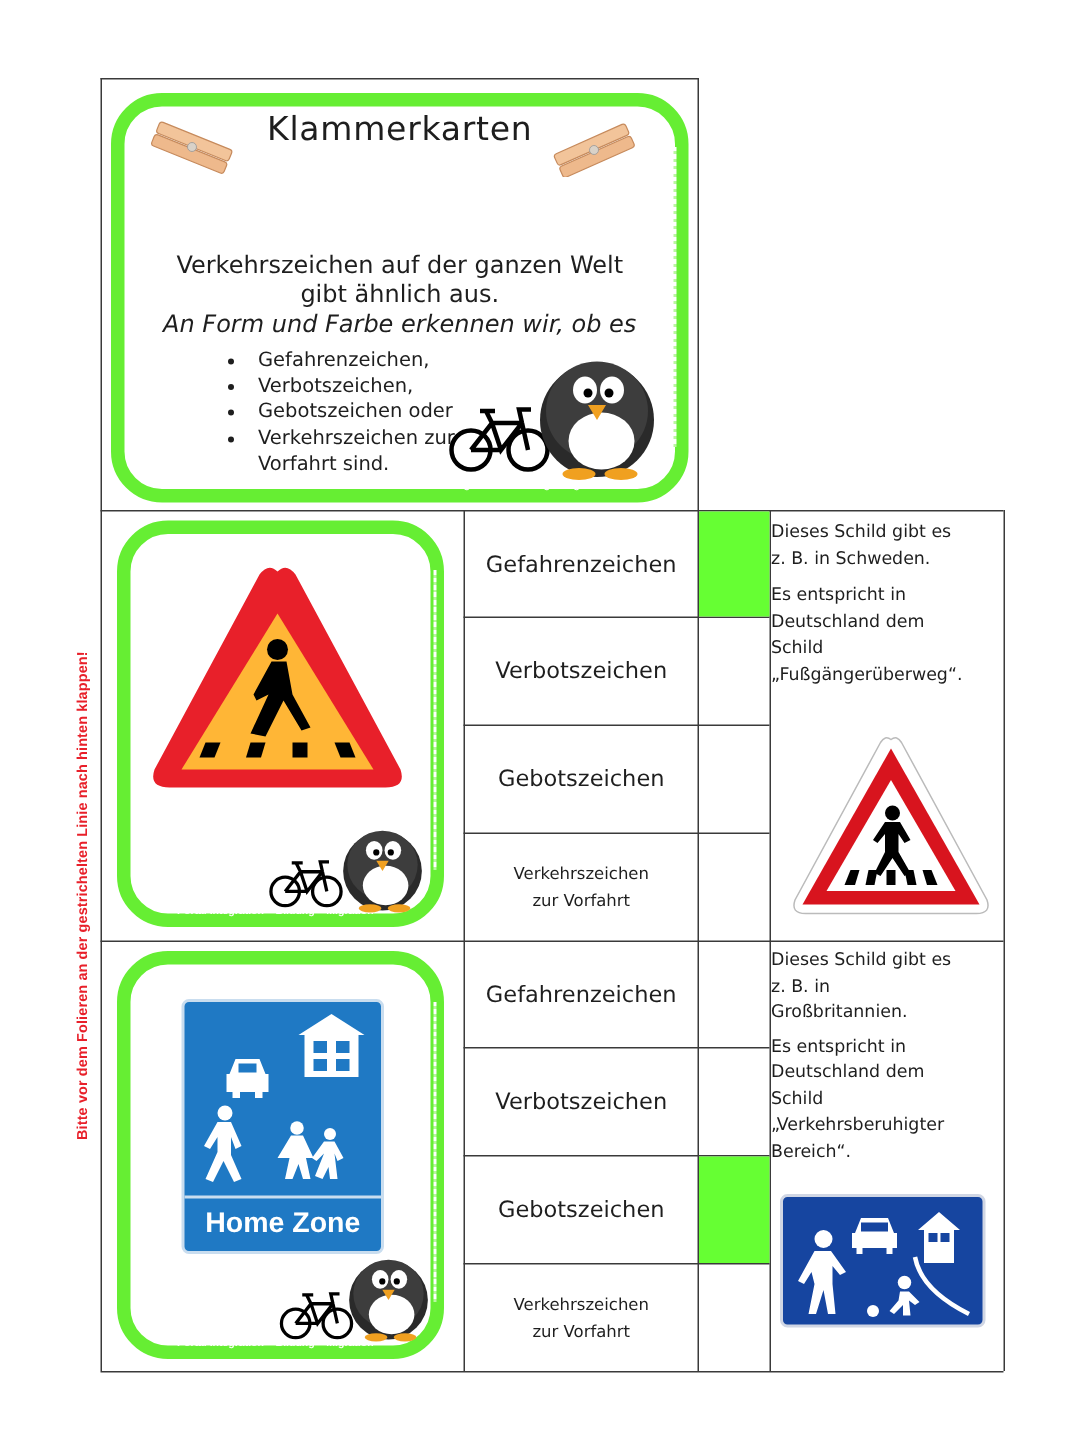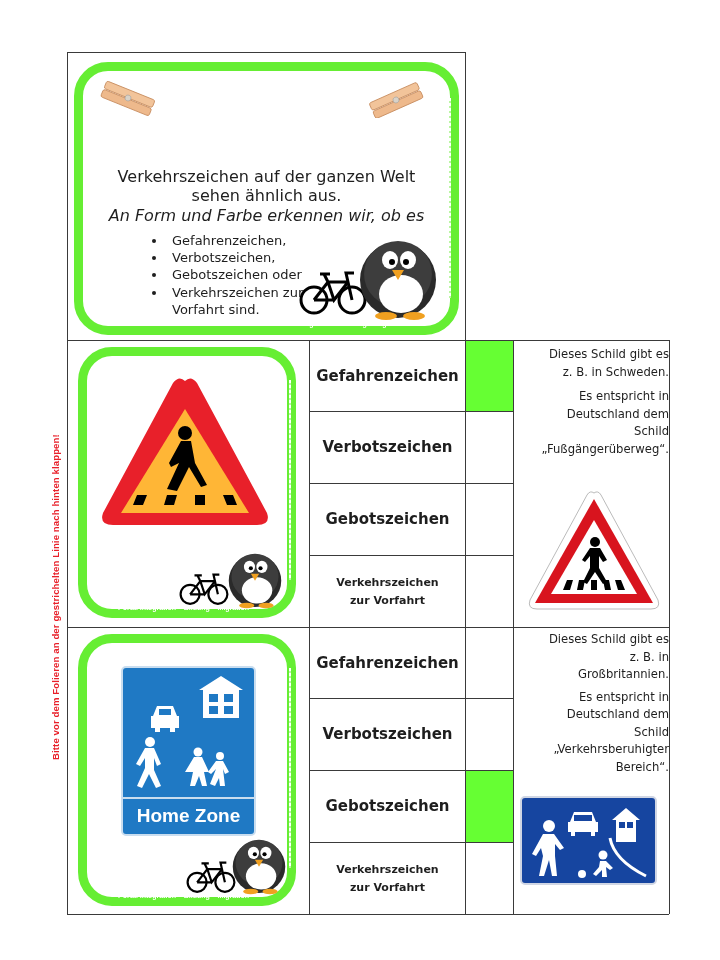--- a/index.html
+++ b/index.html
@@ -15,26 +15,26 @@
   .frame-side { position: absolute; width: 2px; background: repeating-linear-gradient(to bottom, #ffffff 0 3px, #b9f7a0 3px 5px); }
 
   .cover-title { position: absolute; left: 0; width: 100%; text-align: center; }
   .cover-kl { top: 74px; font-size: 22px; letter-spacing: 0.5px; }
   .cover-vs { top: 121px; font-size: 28px; letter-spacing: 0.5px; }
   .cover-text { position: absolute; left: 0; width: 100%; text-align: center; font-size: 16px; line-height: 19px; }
   .cover-list { position: absolute; left: 150px; top: 232px; font-size: 13px; line-height: 17.2px; list-style: none; margin: 0; padding: 0; }
   .cover-list li { position: relative; padding-left: 22px; }
   .cover-list li .dot { position: absolute; left: 2px; top: 7px; width: 4px; height: 4px; border-radius: 50%; background: #1e1e1e; }
 
-  .cell-label { position: absolute; display: flex; align-items: center; justify-content: center; text-align: center; font-size: 15px; line-height: 19px; font-weight: bold; }
+  .cell-label { position: absolute; display: flex; align-items: center; justify-content: center; text-align: center; font-size: 15px; line-height: 19px; }
   .cell-label.small { font-size: 11px; line-height: 18px; }
   .check-cell { position: absolute; }
   .check-cell.on { background: #66ff33; }
 
-  .info { position: absolute; text-align: right; font-size: 11.6px; line-height: 17.5px; }
+  .info { position: absolute; text-align: left; font-size: 11.6px; line-height: 17.5px; }
 </style>
 </head>
 <body>
 
 <div class="side-note">Bitte vor dem Folieren an der gestrichelten Linie nach hinten klappen!</div>
 
 <div>
 
   <div class="line-h" style="left:67px; top:52px; width:399px;"></div>
   <div class="line-v" style="left:67px; top:52px; height:862px;"></div>
@@ -71,22 +71,23 @@
   </svg>
   <svg class="abs" style="left:366px; top:82px;" width="60" height="36" viewBox="0 0 60 36">
     <g transform="rotate(-24 30 18)">
       <rect x="4" y="10" width="52" height="8" rx="2" fill="#f2c49a" stroke="#c68a5c" stroke-width="0.8"></rect>
       <rect x="4" y="19" width="52" height="8" rx="2" fill="#eeb98c" stroke="#c68a5c" stroke-width="0.8"></rect>
       <circle cx="30" cy="18" r="3" fill="#d9d2c8" stroke="#999" stroke-width="0.5"></circle>
     </g>
   </svg>
 
   <div class="abs" style="left:67px; top:52px; width:399px; height:288px;">
+    <div class="cover-title cover-kl" style="top:22px;">Klammerkarten</div>
     <div class="cover-text" style="top:115px;">Verkehrszeichen auf der ganzen Welt</div>
-    <div class="cover-text" style="top:134px;">sehen ähnlich aus.</div>
+    <div class="cover-text" style="top:134px;">gibt ähnlich aus.</div>
     <div class="cover-text" style="top:154px;font-style:italic;">An Form und Farbe erkennen wir, ob es</div>
   </div>
 
   <ul class="cover-list">
     <li><span class="dot"></span><span>Gefahrenzeichen,</span></li>
     <li><span class="dot"></span><span>Verbotszeichen,</span></li>
     <li><span class="dot"></span><span>Gebotszeichen oder</span></li>
     <li><span class="dot"></span><span>Verkehrszeichen zur</span></li>
     <li style="padding-left:22px;"><span>Vorfahrt sind.</span></li>
   </ul>

